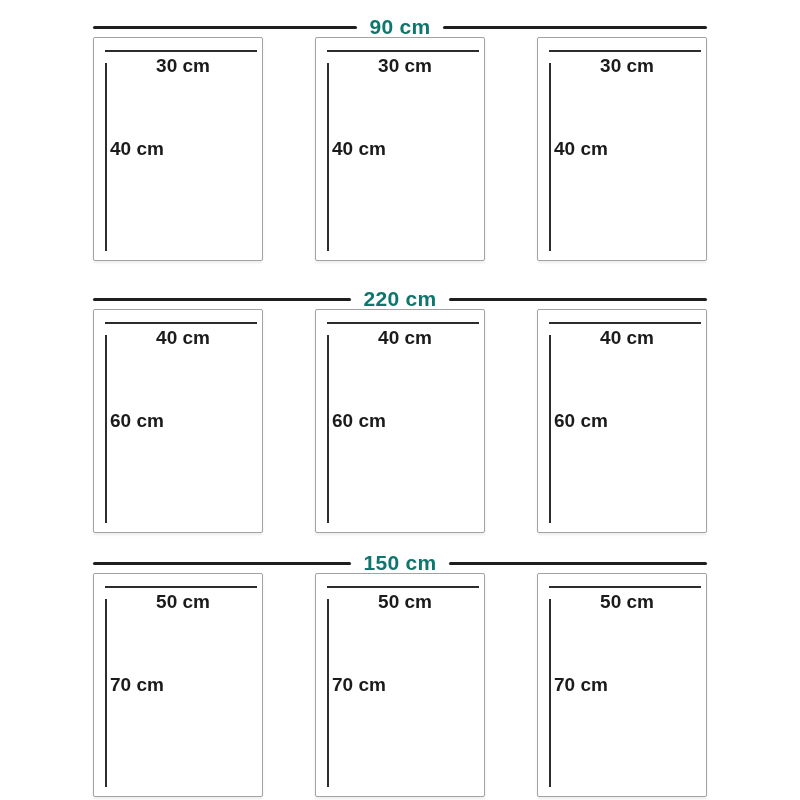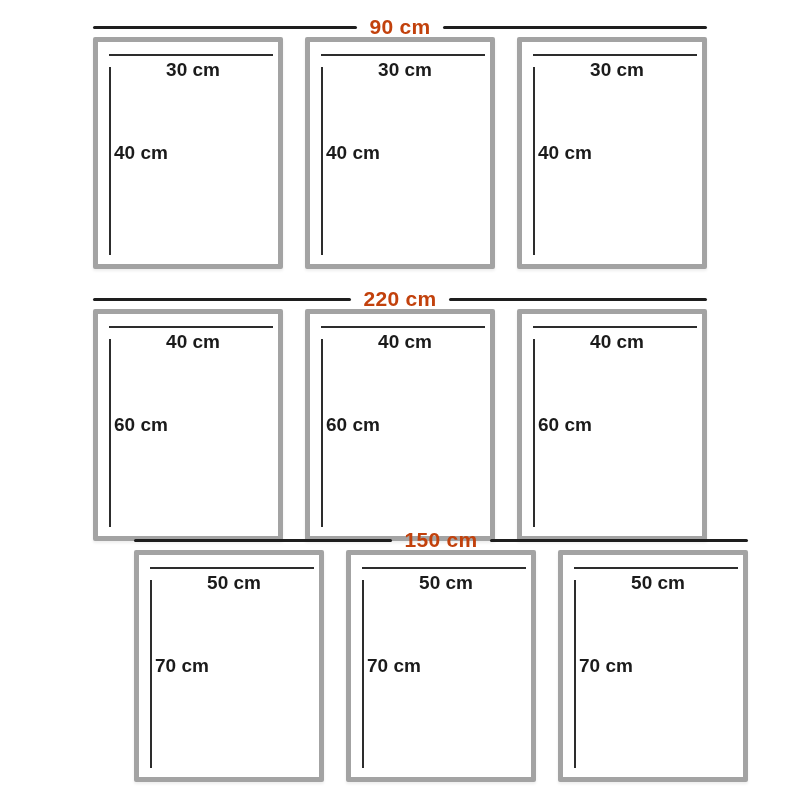--- a/index.html
+++ b/index.html
@@ -17,56 +17,55 @@
     height: 800px;
     background: #ffffff;
   }
   .size-group {
     position: absolute;
     left: 93px;
     width: 614px;
   }
   .size-group.s0 { top: 15px; }
   .size-group.s1 { top: 287px; }
-  .size-group.s2 { top: 528px; margin-left: 41px; }
+  .size-group.s2 { top: 551px; }
 
   .group-header {
     display: flex;
     align-items: center;
     height: 24px;
   }
   .header-line {
     flex: 1;
     height: 3px;
     background: #1e1e1e;
     border-radius: 2px;
   }
   .group-label {
     font-size: 21px;
     font-weight: 700;
-    color: #c2410c;
+    color: #0f766e;
     margin: 0 12px;
     white-space: nowrap;
     letter-spacing: 0.3px;
   }
 
   .frame-row {
     display: flex;
     justify-content: space-between;
     margin-top: -2px;
   }
   .frame {
     position: relative;
     width: 168px;
     height: 222px;
     background: #ffffff;
-    border: 5px solid #a3a3a3;
+    border: 1px solid #a3a3a3;
     border-radius: 2px;
     box-shadow: 0 2px 3px rgba(0,0,0,0.07);
-    padding-left: 12px;
   }
   .measure-w {
     position: absolute;
     top: 12px;
     left: 11px;
     right: 5px;
     height: 2px;
     background: #2d2d2d;
   }
   .label-w {

